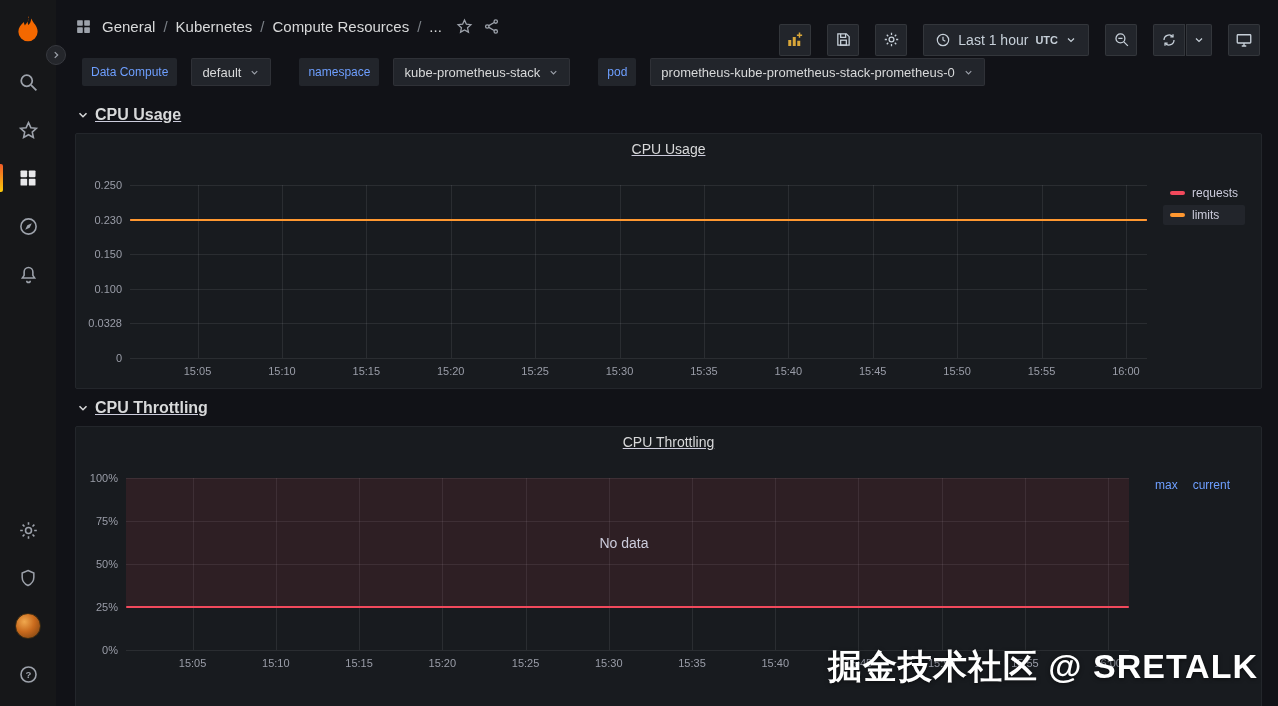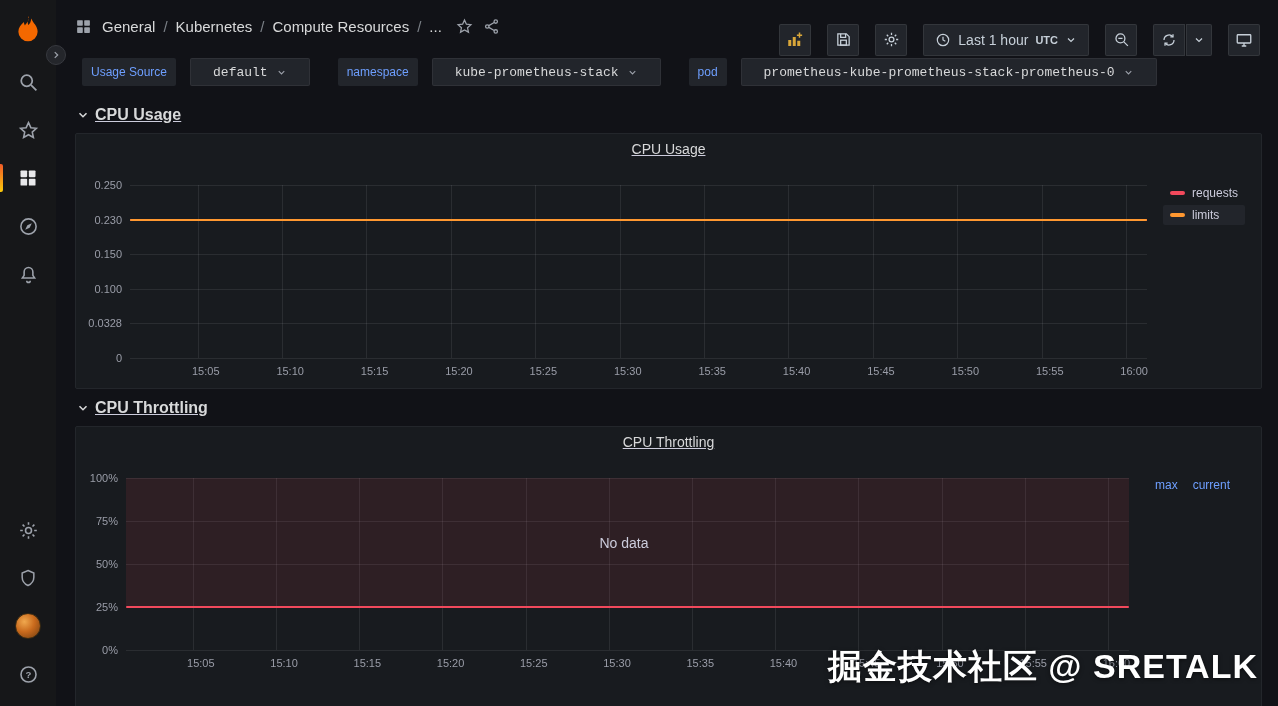--- a/index.html
+++ b/index.html
@@ -44,39 +44,39 @@
   .iconbtn.gold { color:#d9a73a; }
   .split { display:flex; gap:1px; }
   .split .iconbtn:first-child { border-radius:2px 0 0 2px; }
   .split .iconbtn:last-child { border-radius:0 2px 2px 0; }
 
   .filters { display:flex; align-items:center; gap:28px; padding:6px 18px 10px 26px; flex:0 0 auto; }
   .filter-group { display:flex; align-items:center; gap:14px; }
   .filter-label { background:#22252b; color:#6e9fff; font-size:12px; font-weight:500; padding:0 9px; height:28px;
     display:flex; align-items:center; border-radius:2px; }
   .filter-value { background:#22252b; border:1px solid rgba(255,255,255,0.06); color:#d8d9da; font-size:13px; height:28px;
-    display:flex; align-items:center; gap:8px; padding:0 22px; border-radius:2px; cursor:pointer; font-family:Liberation Mono, monospace; }
+    display:flex; align-items:center; gap:8px; padding:0 10px; border-radius:2px; cursor:pointer; font-family:Liberation Sans, sans-serif; }
   .filter-value .caret { color:#9da2ab; }
 
   .content { padding:0 16px 0 19px; flex:1; overflow:hidden;text-decoration:underline; }
   .section { display:flex; align-items:center; gap:5px; padding:10px 0 9px 1px; cursor:pointer; }
   .section .sec-title { font-size:16px; font-weight:700; color:#d8d9da; }
   .section .chev { color:#d8d9da; }
 
   .panel { position:relative; background:#181b1f; border:1px solid #23262b; border-radius:2px; }
   .panel.p1 { height:256px; }
   .panel.p2 { height:290px; }
   .panel-title { height:30px; line-height:30px; text-align:center; font-size:14px; color:#d8d9da; cursor:pointer; }
   .chart { position:absolute; left:8px; right:8px; top:30px; bottom:4px; }
 
   
   .gridline-h { position:absolute; height:1px; background:rgba(204,204,220,0.10); }
   .gridline-v { position:absolute; width:1px; background:rgba(204,204,220,0.10); }
   .ytick { position:absolute; font-size:11px; color:#9a9da8; text-align:right; }
-  .xtick { position:absolute; font-size:11px; color:#9a9da8; width:44px; text-align:right; }
+  .xtick { position:absolute; font-size:11px; color:#9a9da8; width:44px; text-align:center; }
   .hline { position:absolute; border-radius:1px; }
   .band { position:absolute; }
   .no-data { position:absolute; font-size:14px; color:#ccccdc; }
   .legend-right { position:absolute; display:flex; flex-direction:column; gap:2px; }
   .legend-item { display:flex; align-items:center; gap:7px; font-size:12px; color:#ccccdc; padding:3px 7px; border-radius:2px; cursor:pointer; }
   .legend-item.hl { background:#22252b; }
   .swatch { width:15px; height:4px; border-radius:2px; display:inline-block; }
   .legend-top { position:absolute; display:flex; gap:15px; font-size:12px; font-weight:500; }
   .legend-head { cursor:pointer; }
 
@@ -281,21 +281,21 @@
                 <rect x="3" y="5" width="18" height="11" rx="1"></rect>
                 <path d="M9 20h6M12 16v4"></path>
               </svg>
           </span>
         </button>
       </div>
     </header>
 
     <div class="filters">
       <div class="filter-group">
-        <span class="filter-label">Usage Source</span>
+        <span class="filter-label">Data Compute</span>
         <button class="filter-value">
           <span>default</span>
           <span class="icon caret">
             <svg width="11" height="11" viewBox="0 0 24 24" fill="none" stroke="currentColor" stroke-width="2.4">
                 <path d="M6 9l6 6 6-6"></path>
               </svg>
           </span>
         </button>
       </div>
       <div class="filter-group">

